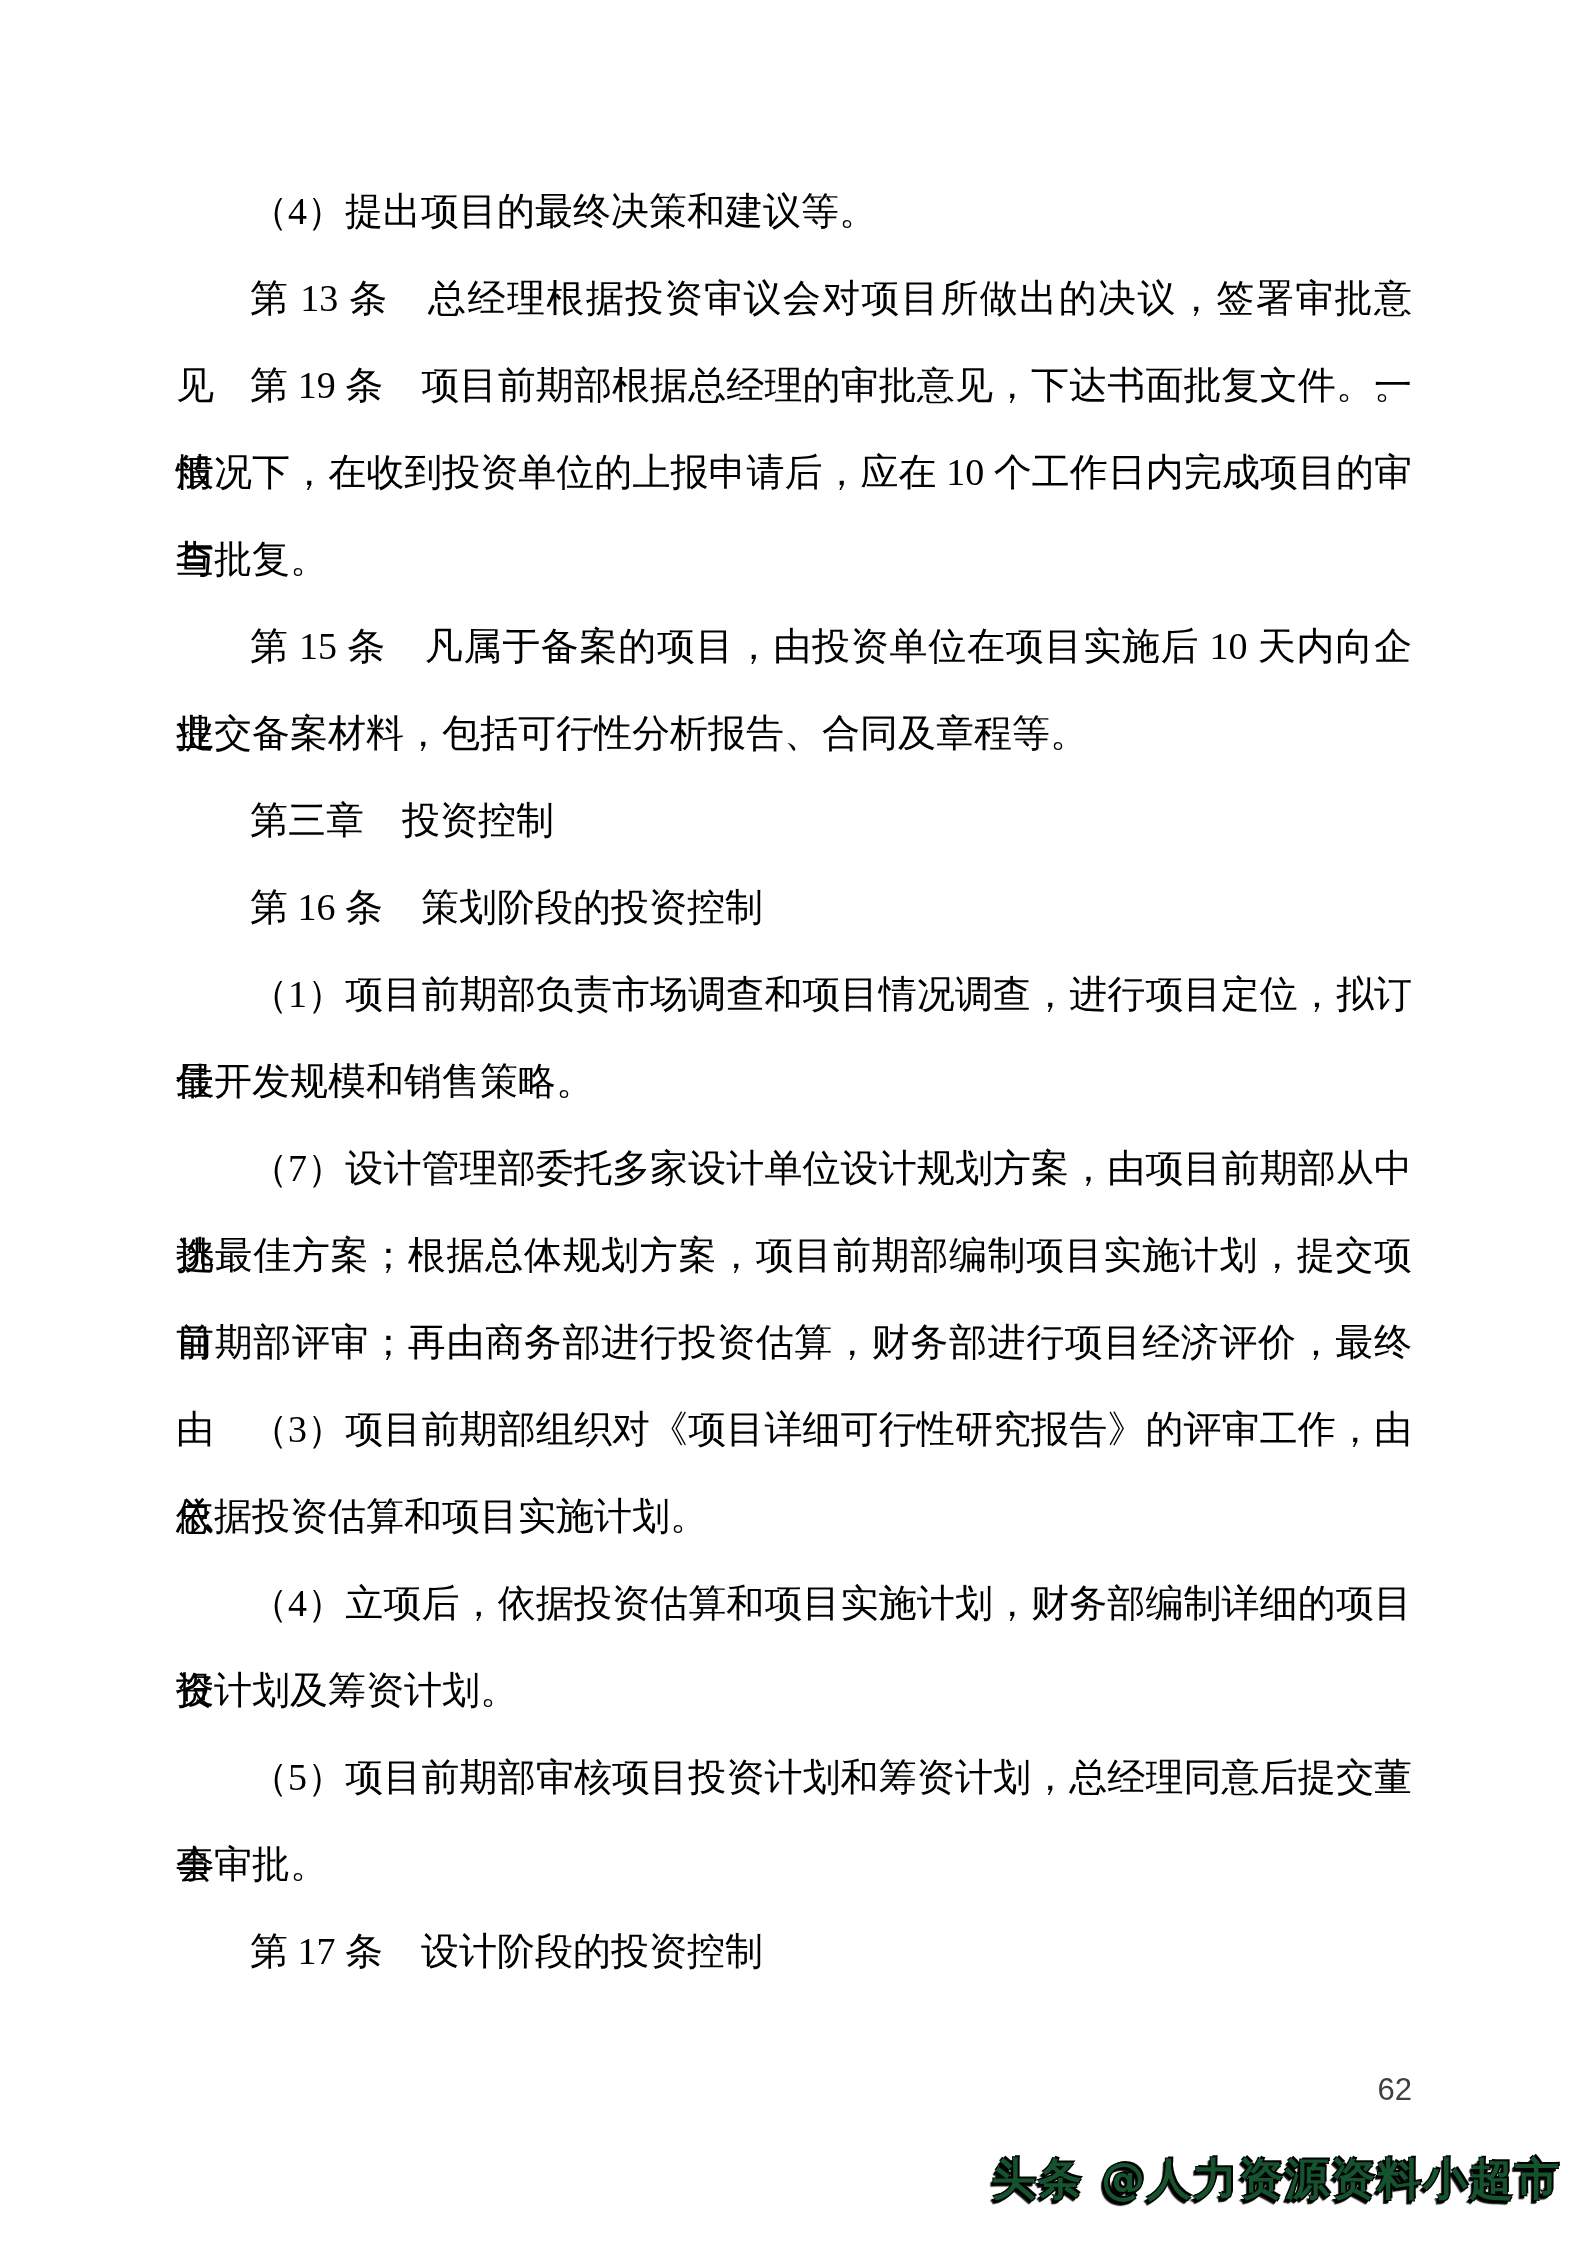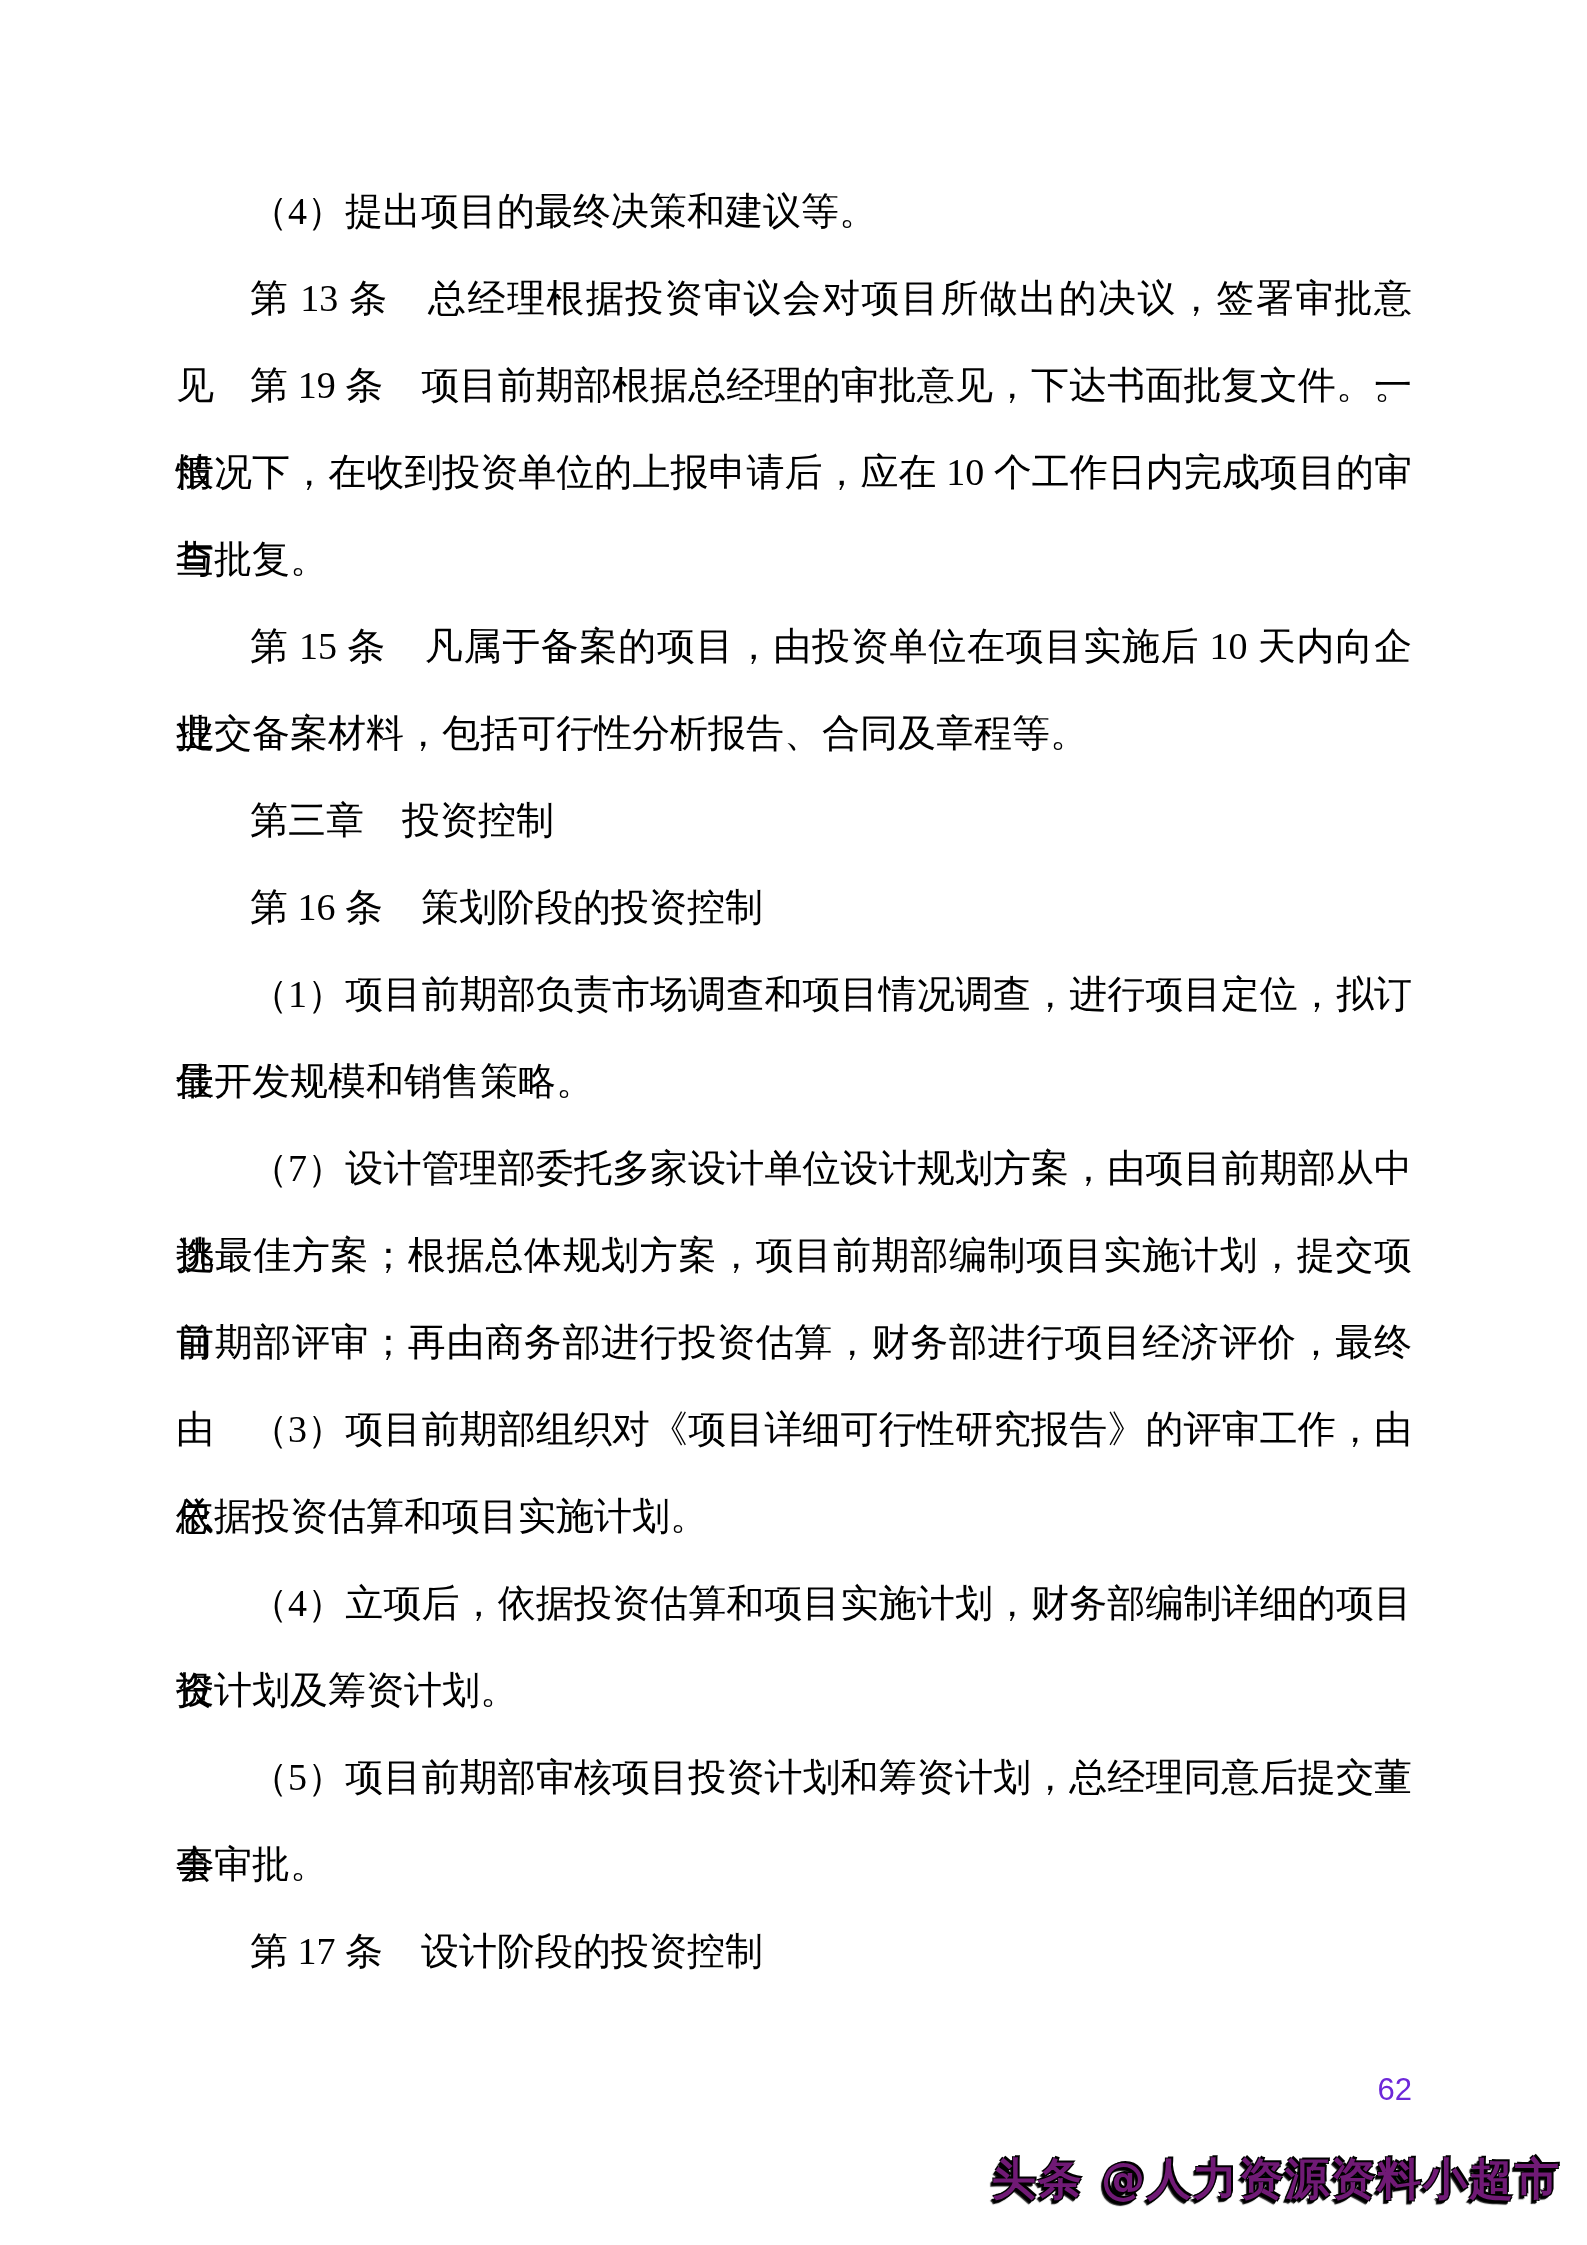--- a/index.html
+++ b/index.html
@@ -38,31 +38,31 @@
     text-indent: 74px;
   }
   .page-number {
     position: absolute;
     left: 176px;
     top: 2072px;
     width: 1236px;
     text-align: right;
     font-family: "Liberation Sans", "DejaVu Sans", sans-serif;
     font-size: 31px;
-    color: #6d28d9;
+    color: #404040;
   }
   .watermark {
     position: absolute;
     right: 26px;
     top: 2150px;
     font-family: "DejaVu Sans", "Liberation Sans", sans-serif;
     font-size: 44px;
     font-weight: 700;
     letter-spacing: 2px;
-    color: #701a75;
+    color: #14532d;
     white-space: nowrap;
     text-shadow:
       -2px 3px 0 #000000,
        2px -2px 0 #000000,
       -1px -1px 0 #000000,
        1px 1px 0 #000000,
       -3px 4px 1px rgba(0,0,0,0.85);
   }
 </style>
 </head>

